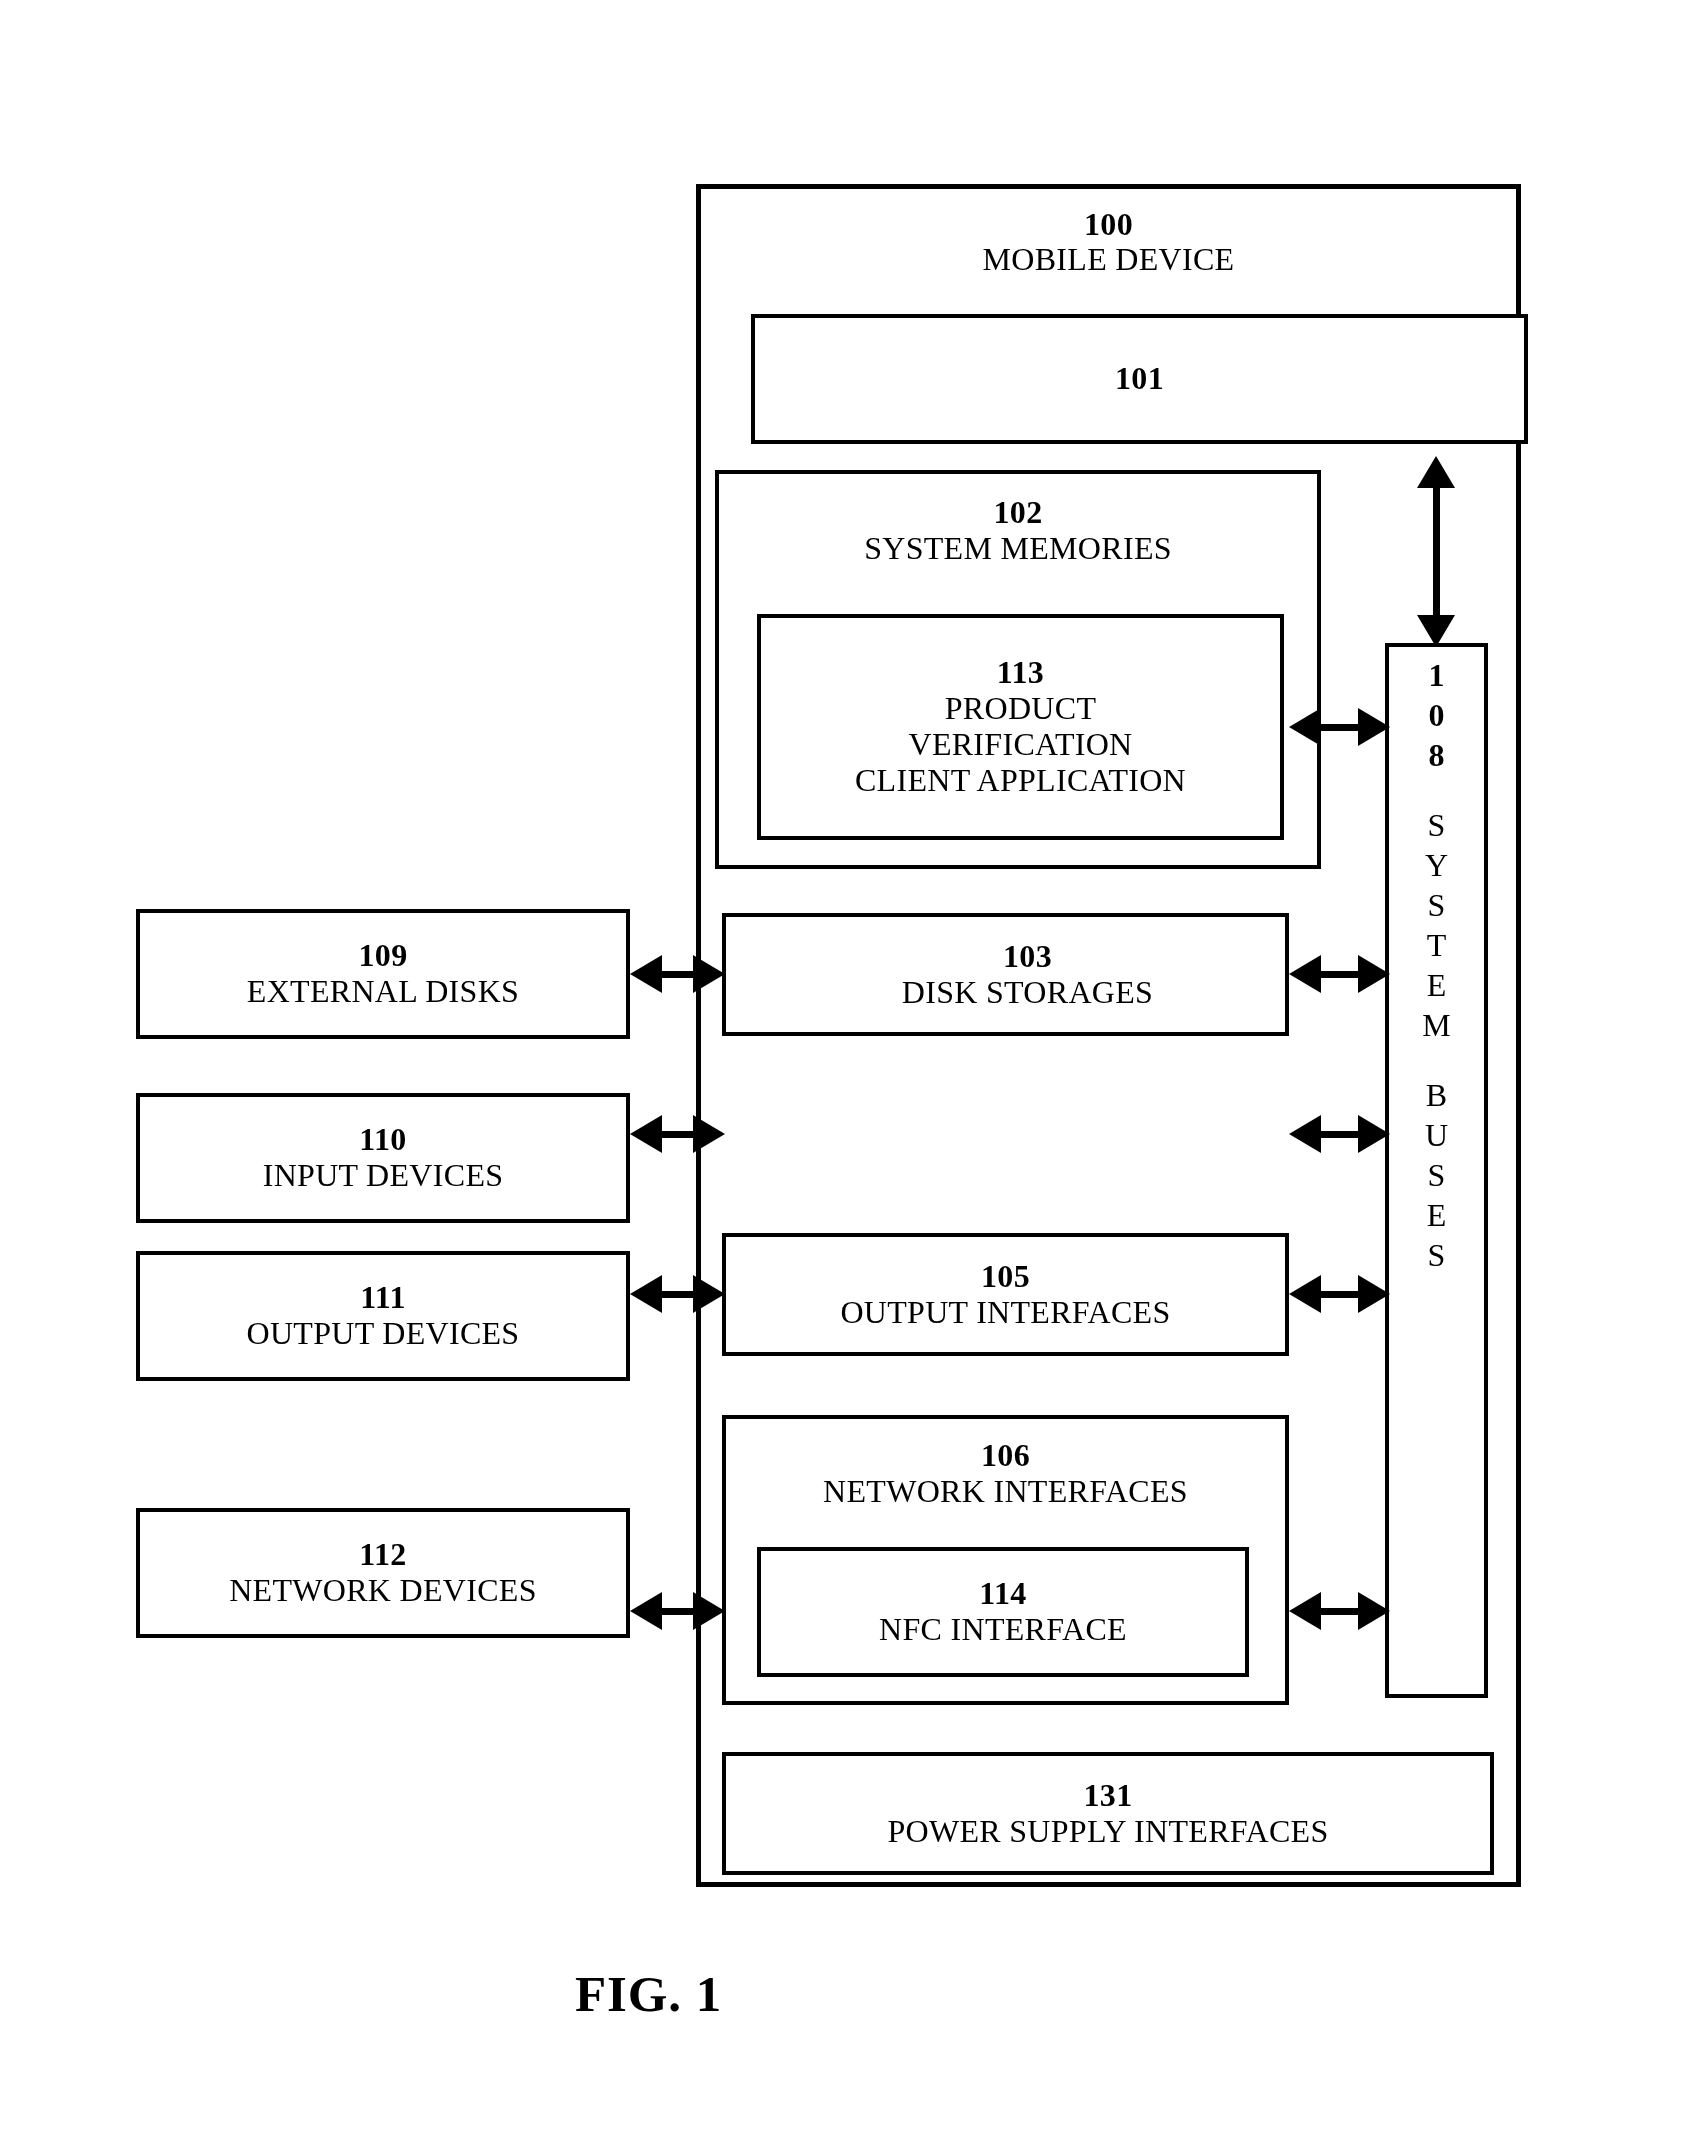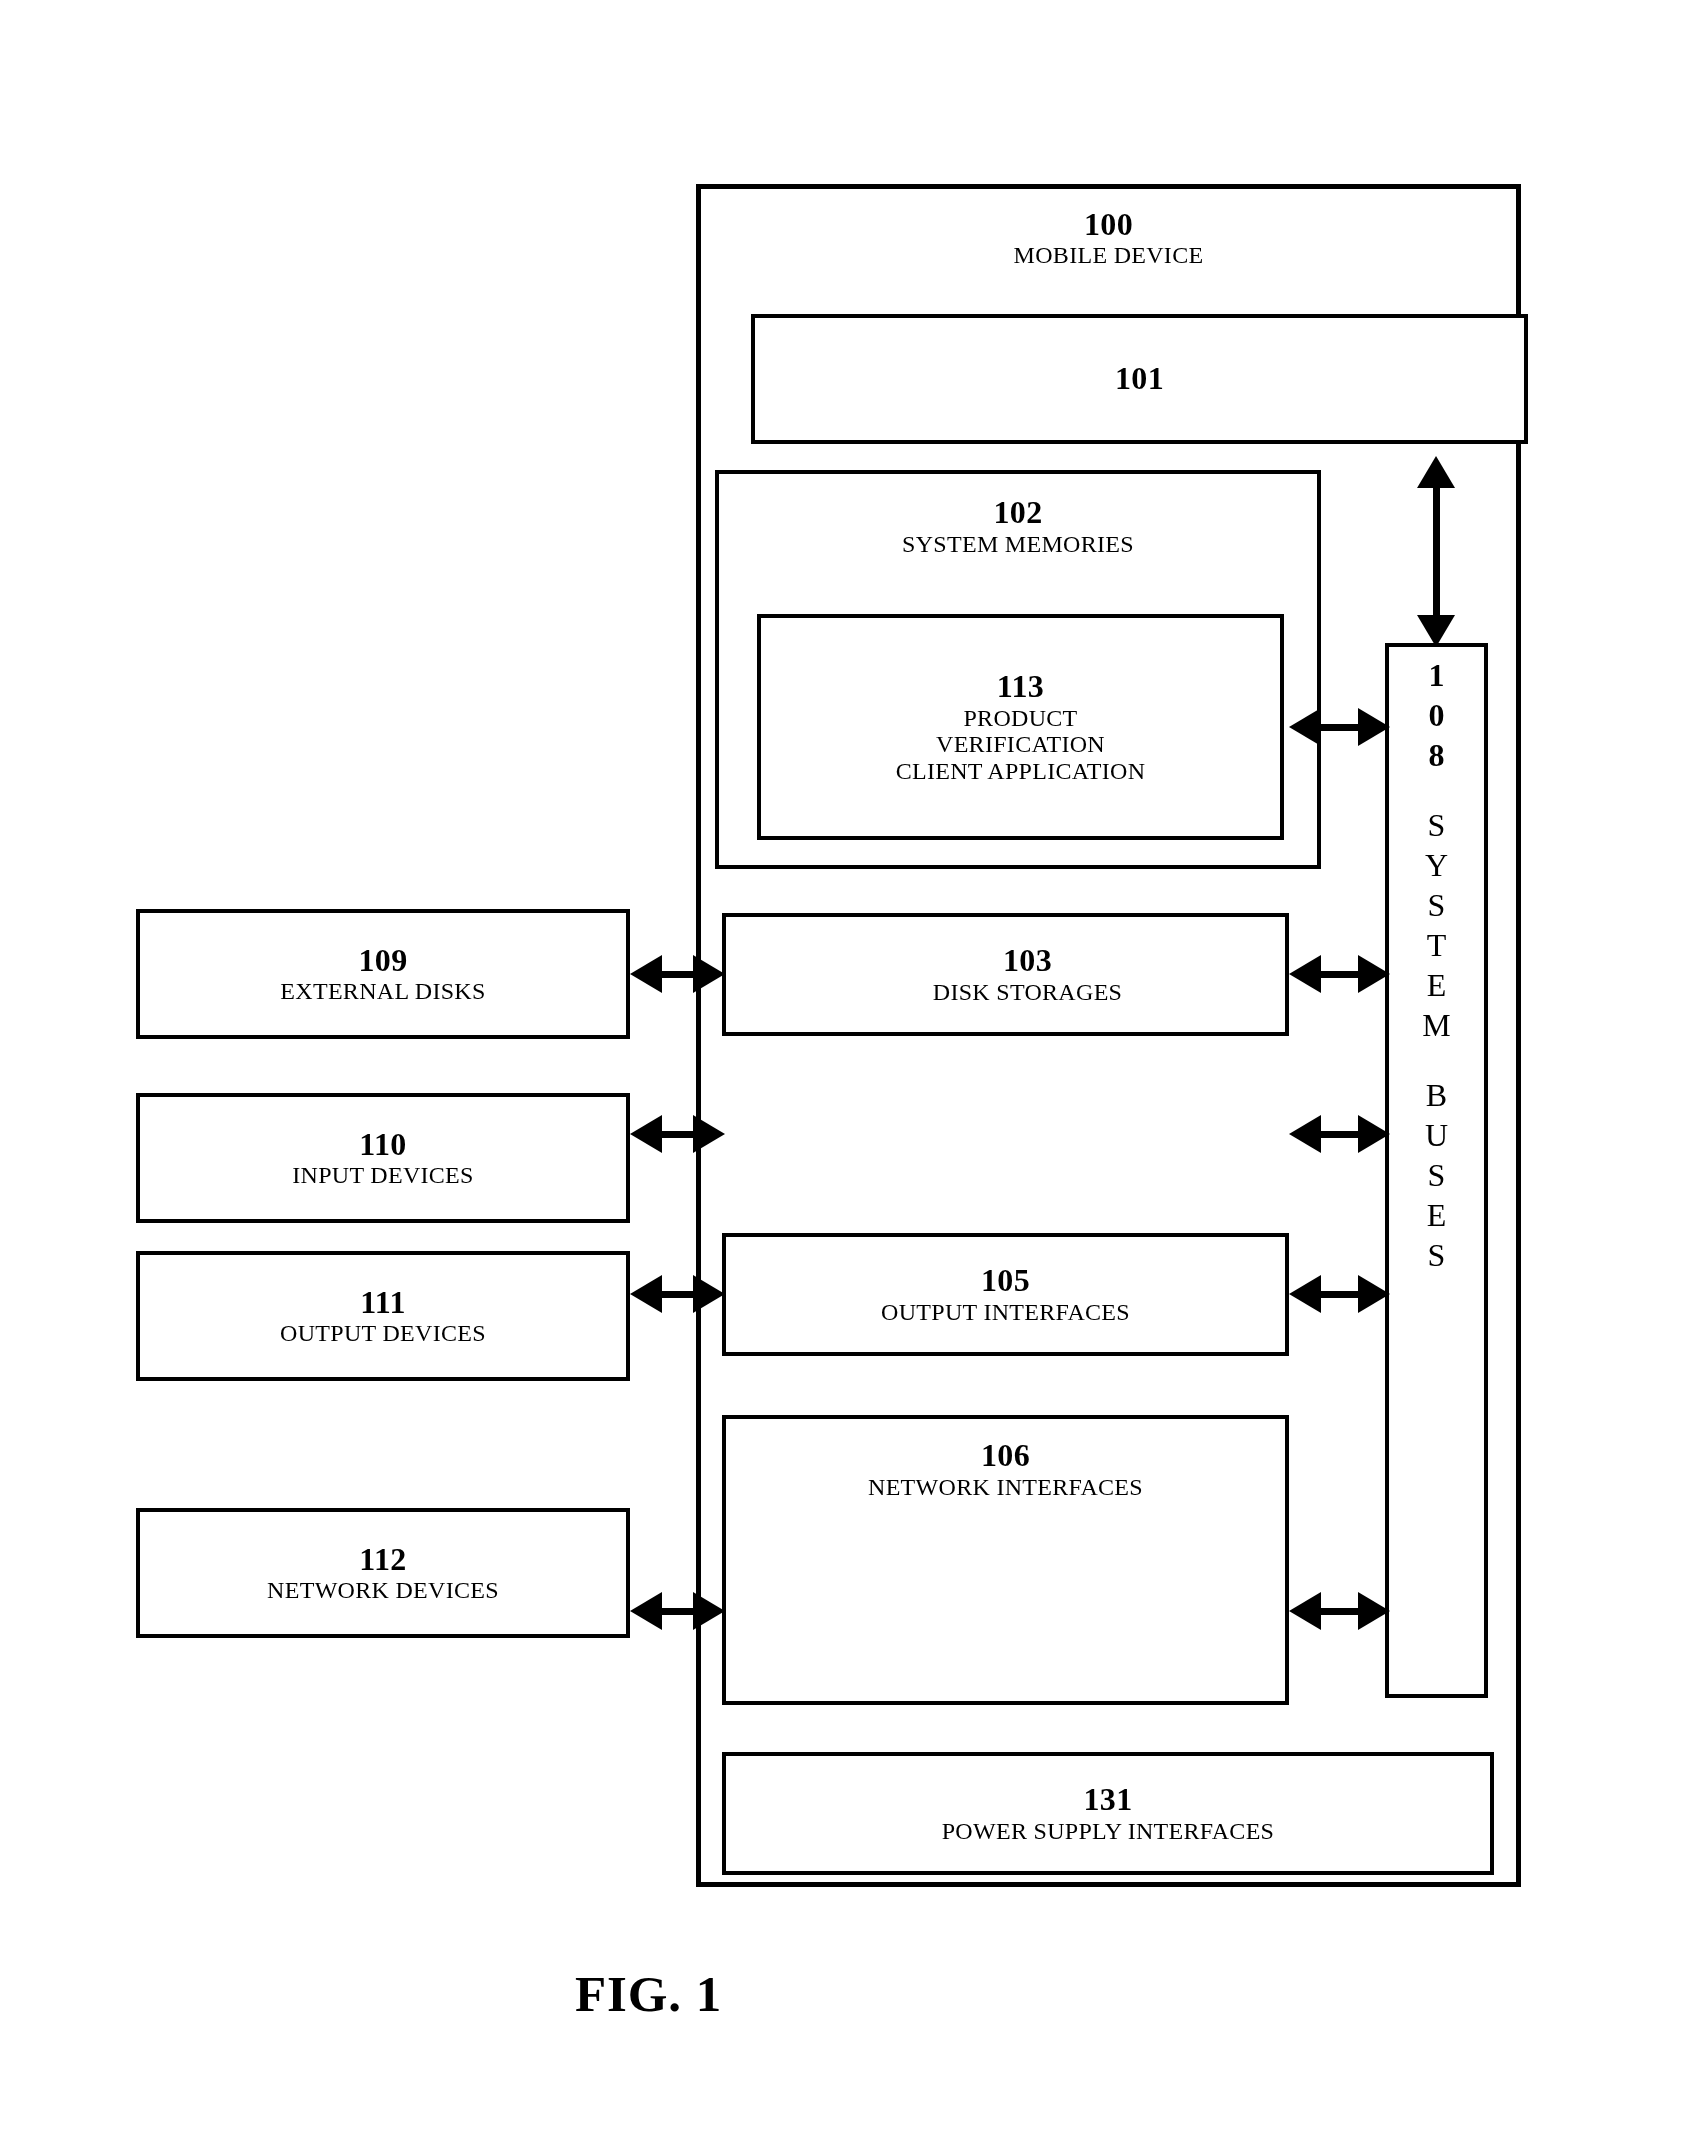--- a/index.html
+++ b/index.html
@@ -39,21 +39,21 @@
   .box.nofill { background: transparent; }
 
   .ref {
     font-weight: bold;
     font-size: 32px;
     letter-spacing: 0.4px;
     display: block;
   }
   .lbl {
     font-weight: normal;
-    font-size: 24px;
+    font-size: 32px;
     letter-spacing: 0.3px;
     display: block;
     white-space: nowrap;
   }
 
   
   #device-outer {
     left: 696px;
     top: 184px;
     width: 825px;
@@ -221,20 +221,24 @@
   <div class="box" id="box-105">
     <span class="ref">105</span>
     <span class="lbl">OUTPUT INTERFACES</span>
   </div>
 
   <div class="box" id="box-106" style="justify-content:flex-start; padding-top:19.3px;">
     <span class="ref">106</span>
     <span class="lbl">NETWORK INTERFACES</span>
   </div>
 
+  <div class="box" id="box-114">
+    <span class="ref">114</span>
+    <span class="lbl">NFC INTERFACE</span>
+  </div>
 
   <div class="box" id="box-107">
     <span class="ref">131</span>
     <span class="lbl">POWER SUPPLY INTERFACES</span>
   </div>
 
   <div class="box" id="box-108">
     <div class="vstack">
       <span class="vchar bold">1</span>
       <span class="vchar bold">0</span>

